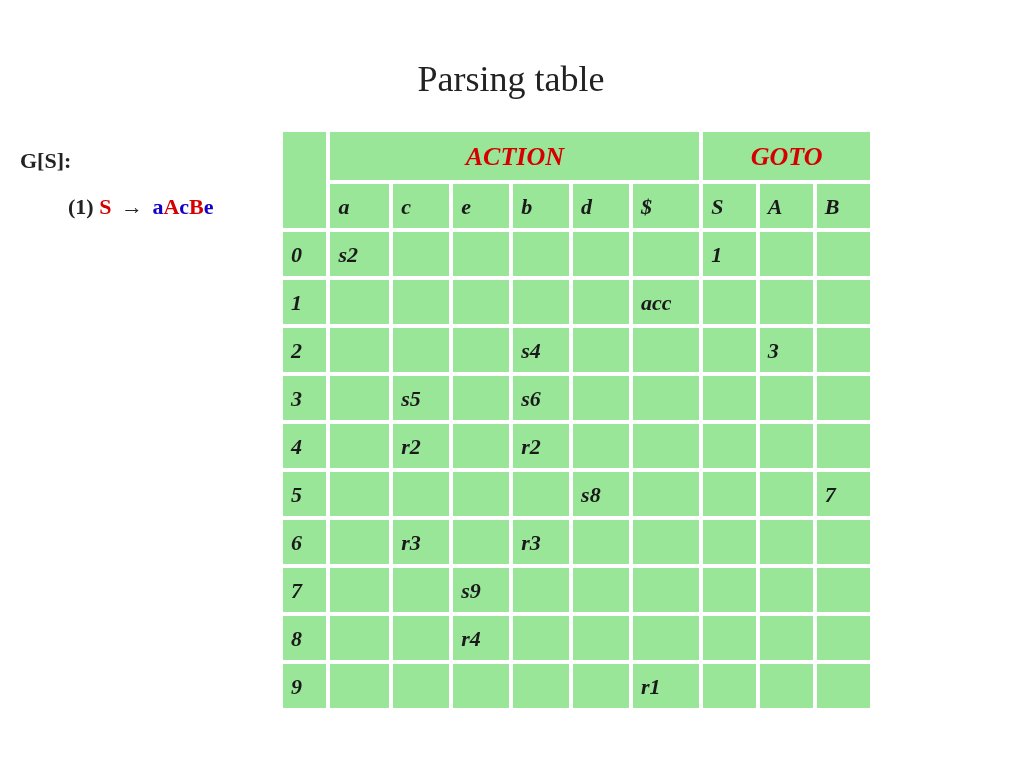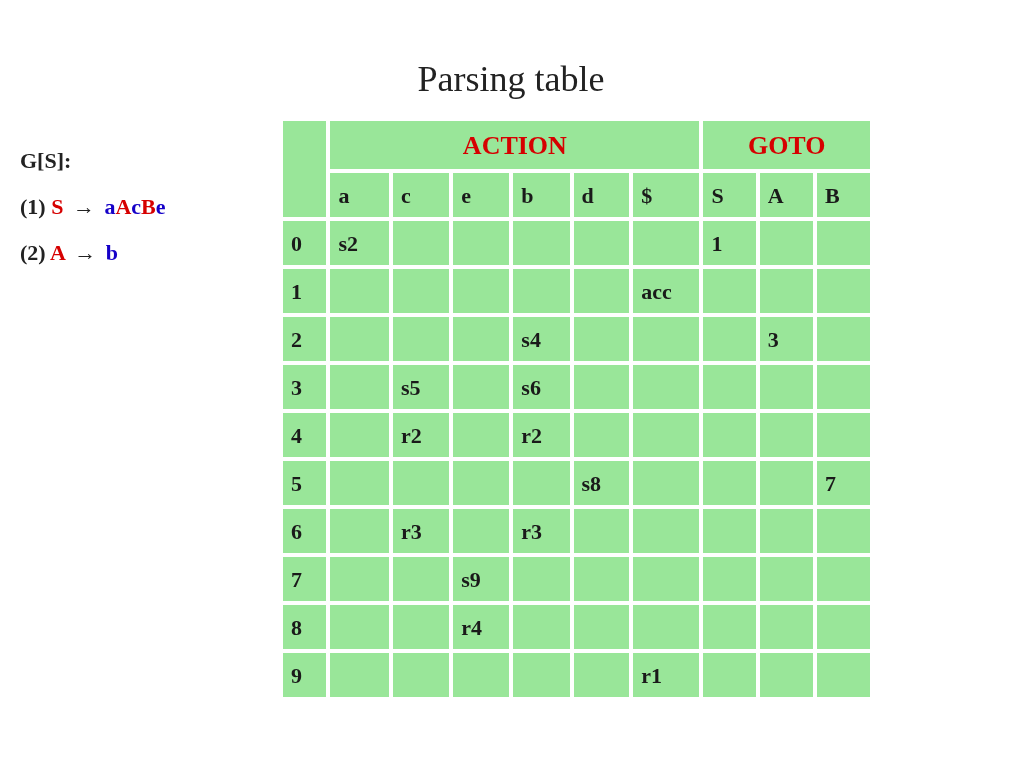--- a/index.html
+++ b/index.html
@@ -32,30 +32,32 @@
     width: 250px;
     font-size: 22px;
     line-height: 1.0;
     font-weight: bold;
   }
   .grammar .g-head {
     margin-bottom: 24px;
   }
   .grammar .rule {
     margin-bottom: 24px;
+    margin-left: 48px;
   }
   .nt  { color: #d60000; font-weight: bold; } 
   .ter { color: #1500c8; font-weight: bold; } 
   .arr { color: #222; font-weight: bold; padding: 0 4px; }
   .num { color: #222; font-weight: bold; }
 
   .tablewrap {
     position: absolute;
-    top: 117px;
+    top: 128px;
     left: 279px;
+    font-style: italic;
   }
   table.pt {
     border-collapse: separate;
     border-spacing: 4px;
     table-layout: fixed;
   }
   table.pt th, table.pt td {
     background: #99e699;
     font-family: Georgia, "Times New Roman", serif;
     font-size: 22px;
@@ -89,26 +91,20 @@
   <div class="grammar">
     <div class="g-head">G[S]:</div>
 
     <div class="rule">
       <span class="num">(1)</span>
       <span class="nt">S</span>
       <span class="arr">→</span>
       <span><span class="ter">a</span><span class="nt">A</span><span class="ter">c</span><span class="nt">B</span><span class="ter">e</span></span>
     </div>
 
-    <div class="rule">
-      <span class="num">(2)</span>
-      <span class="nt">A</span>
-      <span class="arr">→</span>
-      <span><span class="ter">b</span></span>
-    </div>
 
 
   </div>
 
   <div class="tablewrap">
     <table class="pt">
       <colgroup>
         <col class="state">
         <col class="c1">
           <col class="c">

